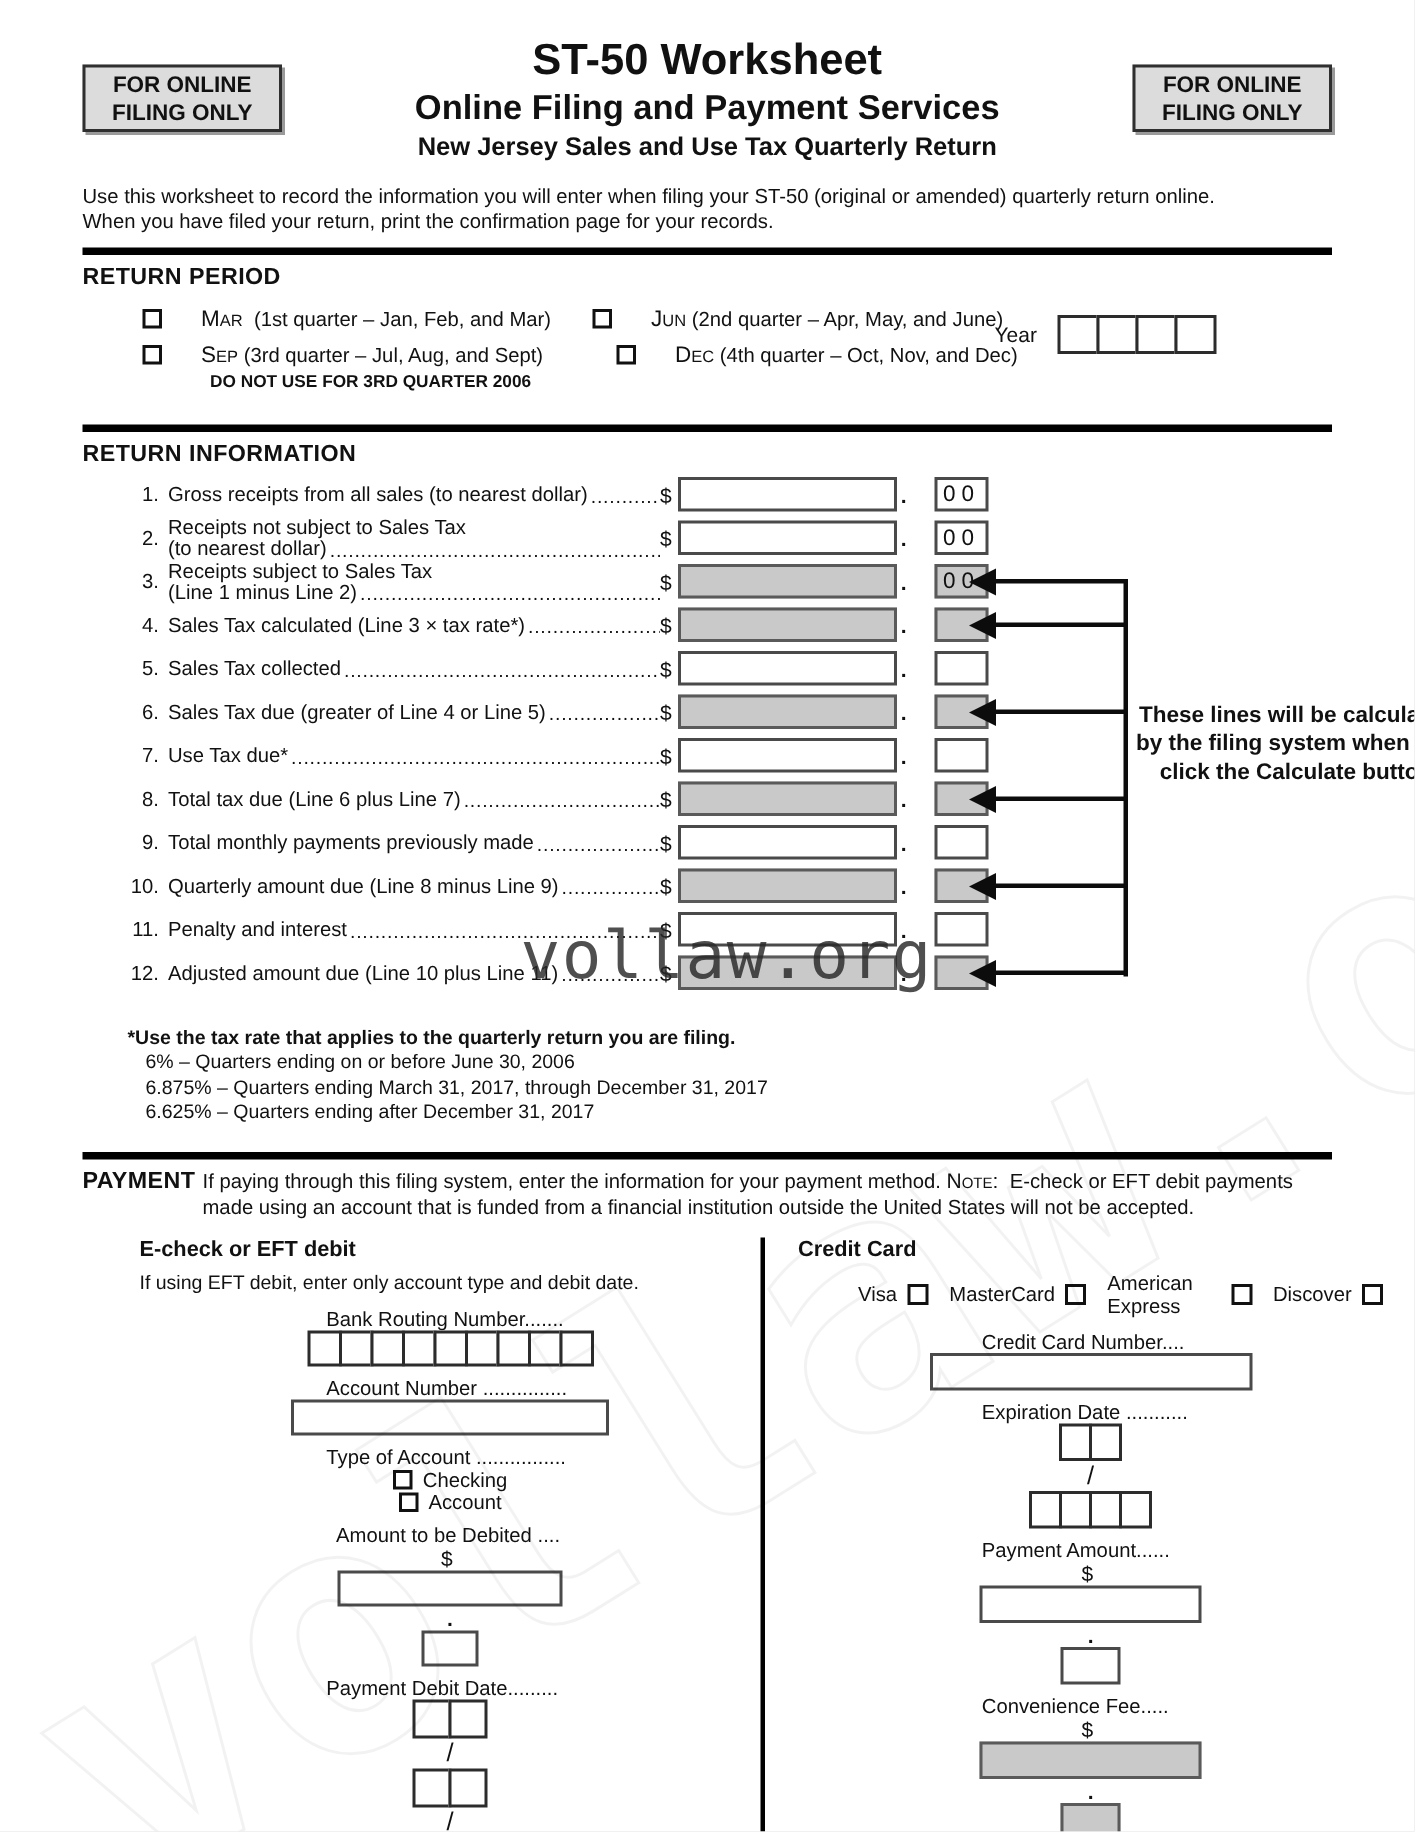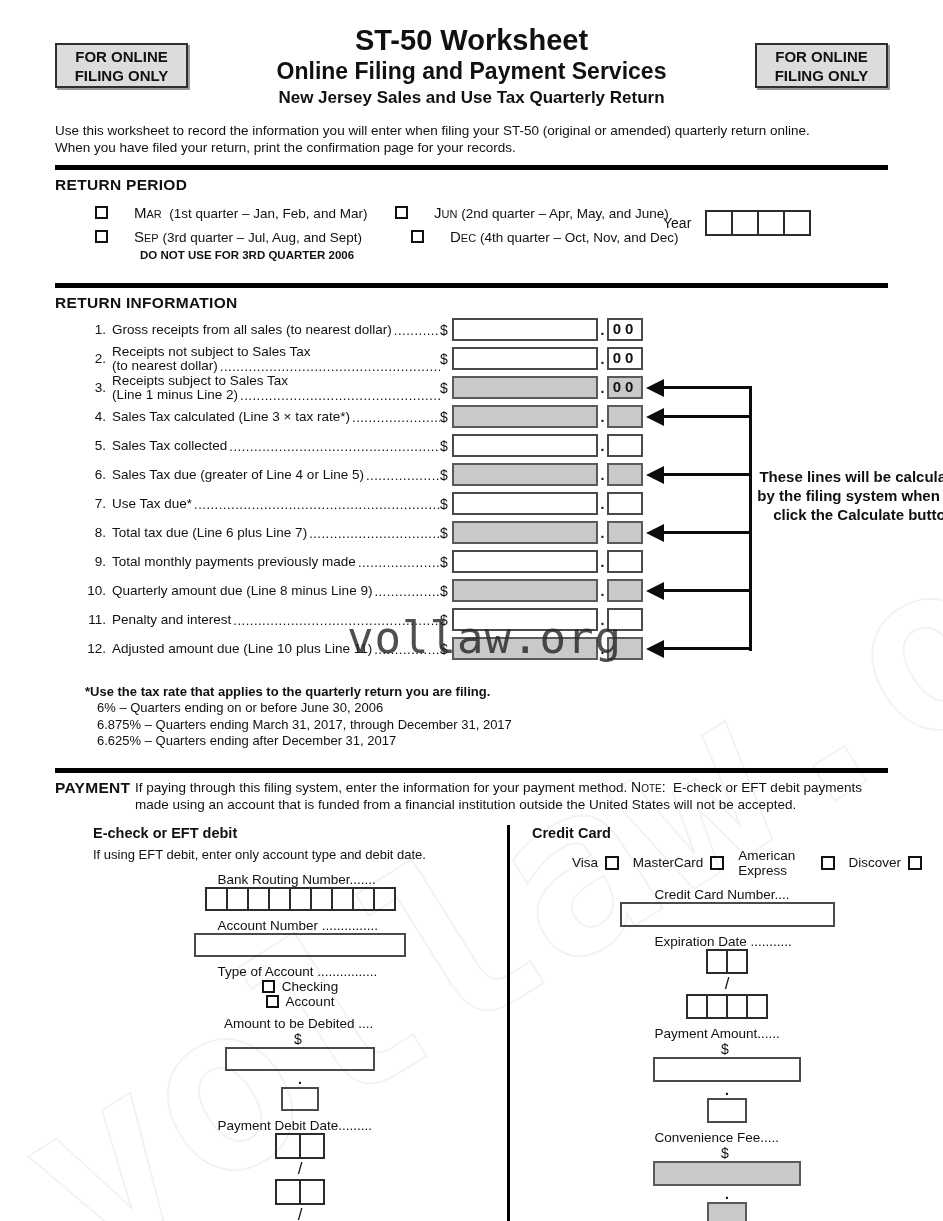--- a/index.html
+++ b/index.html
@@ -48,22 +48,22 @@
   .ri-row { display:flex; align-items:center; height:29px; }
   .ri-num { width:57px; text-align:right; padding-right:6px; font-size:13.5px; flex:0 0 auto; }
   .ri-label { width:328px; flex:0 0 auto; font-size:13.5px; }
   .lline { display:flex; align-items:flex-end; line-height:14px; }
   .leader { flex:1; overflow:hidden; height:13px; margin-left:2px; }
   .leader::after { content:"...................................................................................."; font-size:13px; letter-spacing:.5px; }
   .dollar { width:12px; font-size:14px; text-align:left; flex:0 0 auto; }
   .amt-box { width:146px; height:23px; border:2px solid #4a4a4a; background:#fff; flex:0 0 auto; }
   .dot { width:9px; text-align:center; font-size:14px; font-weight:bold; flex:0 0 auto; }
   .cents-box { width:36px; height:23px; border:2px solid #4a4a4a; background:#fff; flex:0 0 auto;
-               display:flex; align-items:flex-start; justify-content:center;
-               font-size:15px; font-weight:bold; letter-spacing:4px; }
+               display:flex; align-items:center; justify-content:center;
+               font-size:15px; font-weight:normal; letter-spacing:4px;margin-left:16px; }
   .ri-row.calc .amt-box, .ri-row.calc .cents-box { background:#c9c9c9; border-color:#5a5a5a; }
 
   
   .vline { position:absolute; left:694px; top:72px; width:3px; height:264px; background:#0c0c0c; }
   .hline { position:absolute; left:607px; width:90px; height:3px; background:#0c0c0c; }
   .ahead { position:absolute; left:591px; width:0; height:0;
            border-top:9px solid transparent; border-bottom:9px solid transparent;
            border-right:18px solid #0c0c0c; }
   .callout { position:absolute; left:700px; top:152px; width:218px;
              font-size:15px; font-weight:bold; line-height:19px; text-align:center; }

